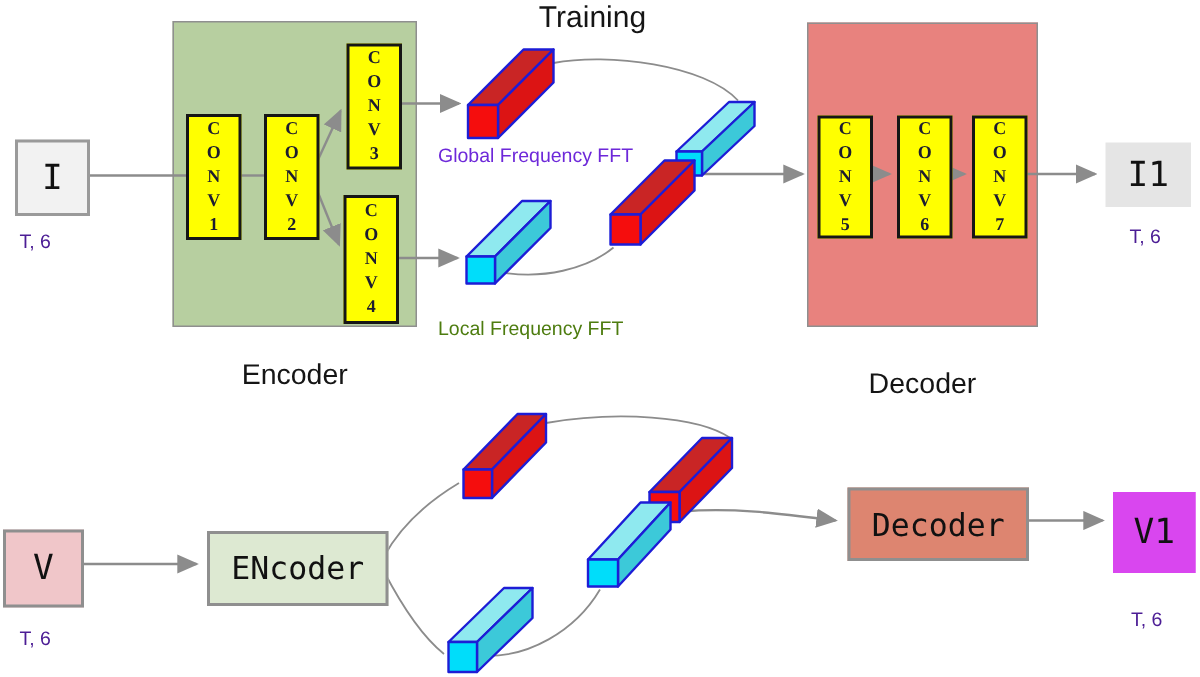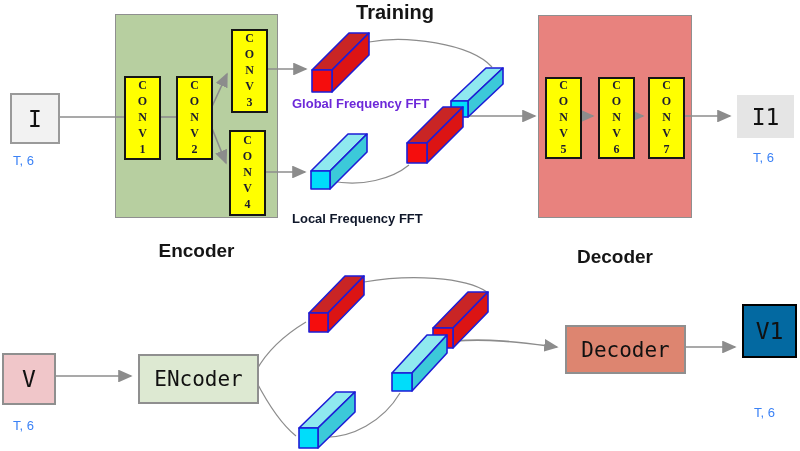--- a/index.html
+++ b/index.html
@@ -24,31 +24,31 @@
   }
   .conv span { writing-mode:vertical-rl; text-orientation:upright; letter-spacing:2px; line-height:1; }
   
   .io {
     position:absolute; z-index:3; display:flex; align-items:center; justify-content:center;
     font-family:"DejaVu Sans Mono", monospace; font-size:23px; color:#111;
   }
   .box-i  { left:10px;  top:93px;  width:46px;  height:47px; background:#f2f2f2; border:2px solid #9a9a9a; }
   .box-i1 { left:737px; top:95px;  width:57px;  height:43px; background:#e5e5e5; }
   .box-v  { left:2px;   top:353px; width:50px;  height:48px; background:#f0c6c9; border:2px solid #8f8f8f; }
-  .box-v1 { left:742px; top:304px; width:51px;  height:50px; background:#0369a1; border:2px solid #000000; }
+  .box-v1 { left:742px; top:328px; width:51px;  height:50px; background:#d946ef; border:2px solid #d946ef; }
   .box-enc { left:138px; top:354px; width:117px; height:46px; background:#dde9d2; border:2px solid #8f8f8f; font-size:21px; }
   .box-dec { left:565px; top:325px; width:117px; height:45px; background:#dd8570; border:2px solid #8f8f8f; font-size:21px; }
   
-  .lbl { position:absolute; z-index:3; color:#151515;font-weight:bold; }
+  .lbl { position:absolute; z-index:3; color:#151515; }
   .lbl-training { left:330px; top:1px;   width:130px; text-align:center; font-size:20px; }
   .lbl-encoder  { left:115px; top:240px; width:163px; text-align:center; font-size:19px; }
   .lbl-decoder  { left:538px; top:246px; width:154px; text-align:center; font-size:19px; }
   .lbl-global { left:292px; top:96px;  font-size:13px; color:#6d28d9; }
-  .lbl-local  { left:292px; top:211px; font-size:13px; color:#0f172a; }
-  .dims { position:absolute; z-index:3; font-size:13px; color:#3b82f6; }
+  .lbl-local  { left:292px; top:211px; font-size:13px; color:#4d7c0f; }
+  .dims { position:absolute; z-index:3; font-size:13px; color:#4c1d95; }
   .dims-i  { left:13px;  top:153px; }
   .dims-i1 { left:753px; top:150px; }
   .dims-v  { left:13px;  top:418px; }
   .dims-v1 { left:754px; top:405px; }
 </style>
 </head>
 <body>
 
 <div class="canvas">
 

